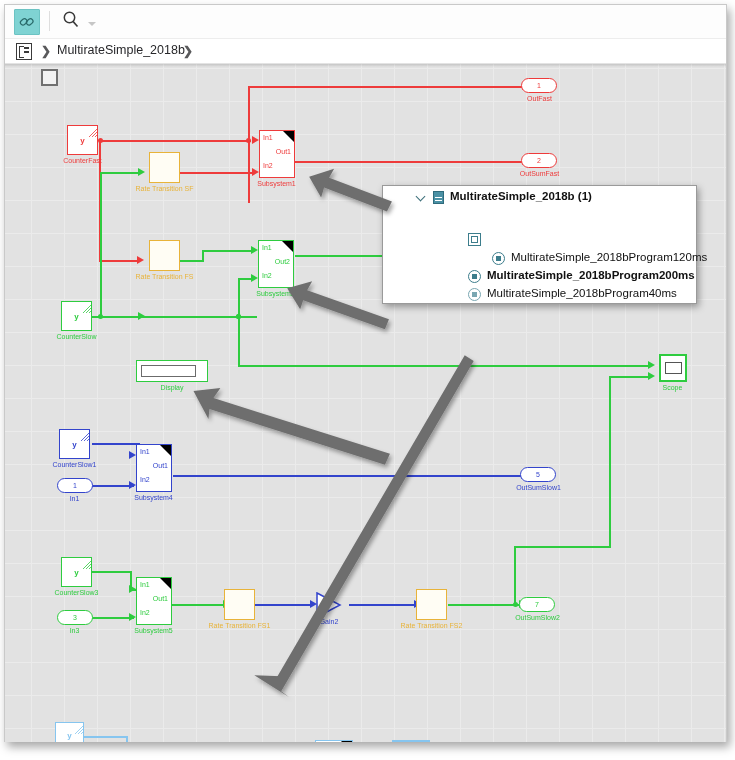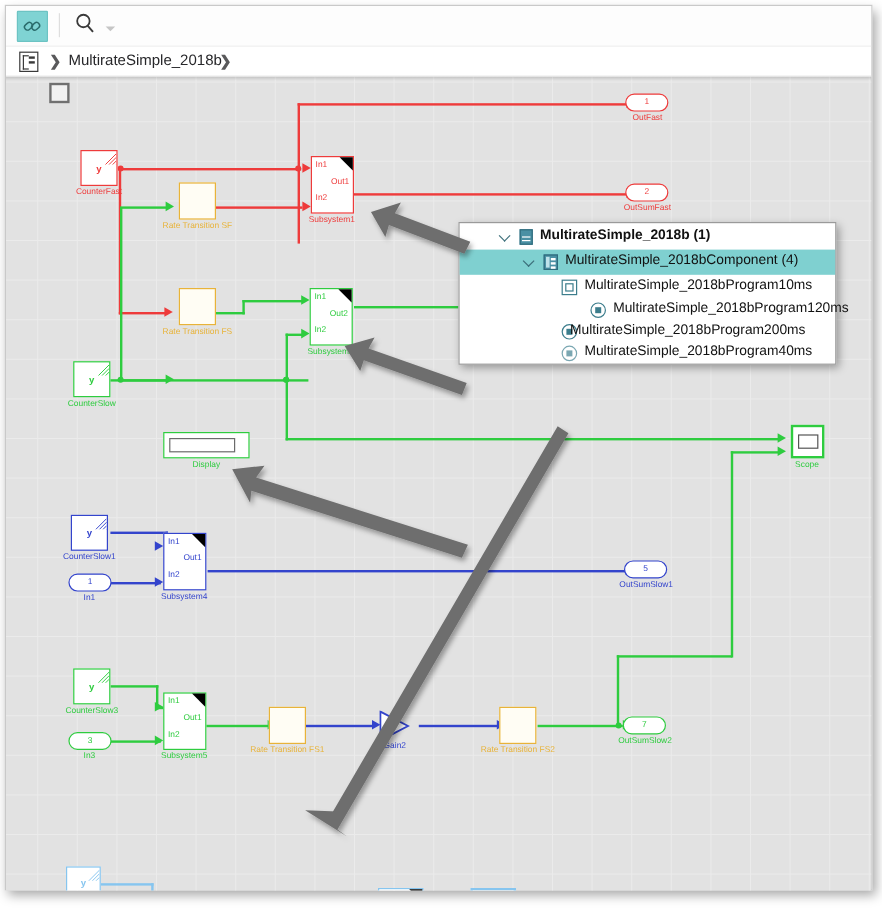--- a/index.html
+++ b/index.html
@@ -395,36 +395,30 @@
       </g>
     </svg>
   </div>
 
   <div id="tree">
     <div class="trow" style="top:1px;font-weight:bold;">
       <div class="chev" style="left:34px;"></div>
       <div class="ic-model" style="left:50px;"></div>
       <span class="tlbl" style="left:67px;">MultirateSimple_2018b (1)</span>
     </div>
-    <div class="trow" id="row-sel" style="top:22px;">
-      <div class="chev" style="left:54px;"></div>
-      <div class="ic-comp" style="left:70px;"></div>
-      <span class="tlbl" style="left:88px;">MultirateSimple_2018bComponent (4)</span>
-    </div>
     <div class="trow" style="top:43px;">
       <div class="ic-sq" style="left:85px;"></div>
-      <span class="tlbl" style="left:104px;">MultirateSimple_2018bProgram10ms</span>
     </div>
     <div class="trow" style="top:62px;margin-left:24px;">
       <div class="ic-circ" style="left:85px;"></div>
       <span class="tlbl" style="left:104px;">MultirateSimple_2018bProgram120ms</span>
     </div>
     <div class="trow" style="top:80px;">
       <div class="ic-circ" style="left:85px;"></div>
-      <span class="tlbl" style="left:92px;">MultirateSimple_2018bProgram200ms</span>
+      <span class="tlbl" style="left:104px;font-weight:bold;">MultirateSimple_2018bProgram200ms</span>
     </div>
     <div class="trow" style="top:98px;">
       <div class="ic-circ dim" style="left:85px;"></div>
       <span class="tlbl" style="left:104px;">MultirateSimple_2018bProgram40ms</span>
     </div>
   </div>
 
 </div>
 
 </body></html>

